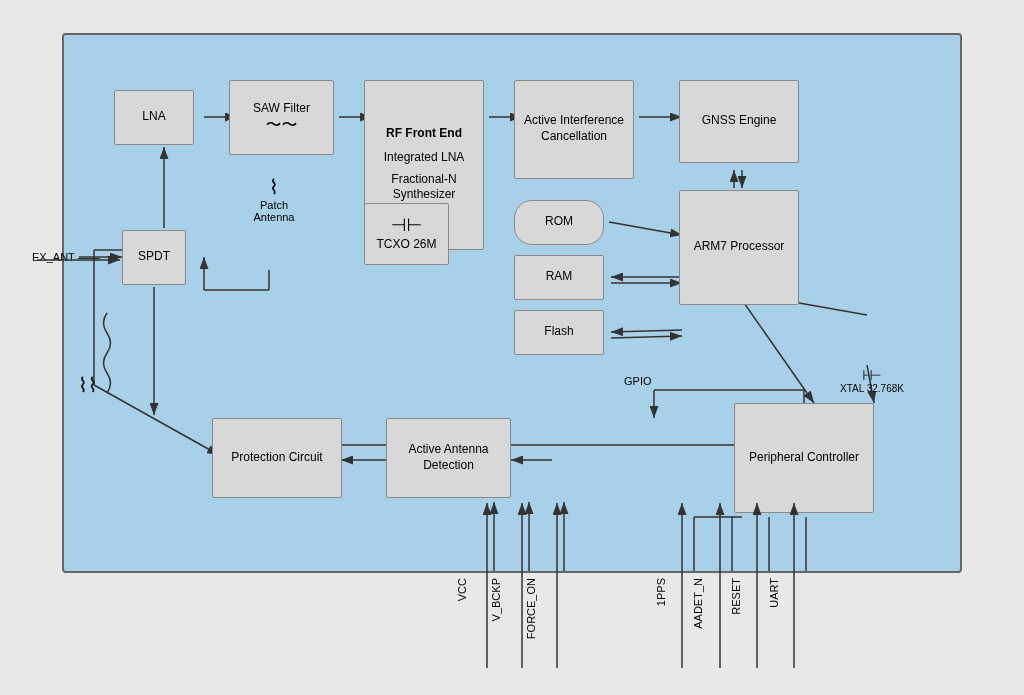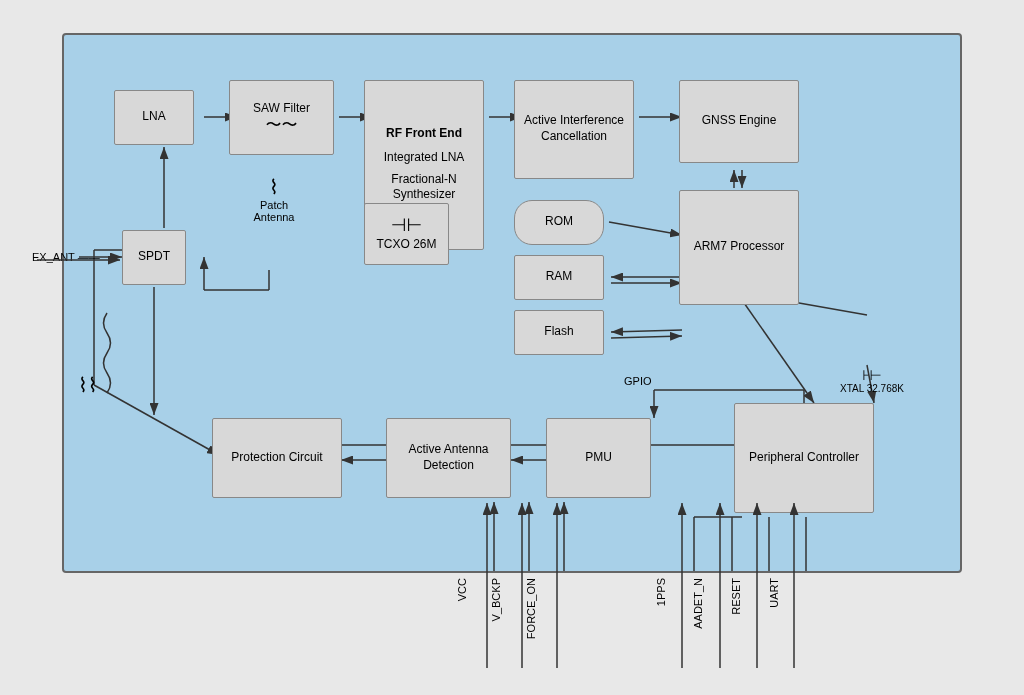--- a/index.html
+++ b/index.html
@@ -194,23 +194,20 @@
     <div class="block" style="left:300px; top:168px; width:85px; height:62px;">
       <div style="font-size:18px;">⊣⊢</div>
       <span>TCXO 26M</span>
     </div>
 
 
     <div class="block" style="left:670px; top:368px; width:140px; height:110px;">
       <span>Peripheral Controller</span>
     </div>
 
-    <div class="block" style="left:482px; top:383px; width:105px; height:80px;">
-      <span>PMU</span>
-    </div>
 
     <div class="block" style="left:322px; top:383px; width:125px; height:80px;">
       <span>Active Antenna Detection</span>
     </div>
 
     <div class="block" style="left:148px; top:383px; width:130px; height:80px;">
       <span>Protection Circuit</span>
     </div>
 
     <div style="position:absolute; left:180px; top:140px; text-align:center; font-size:11px; width:60px;">

